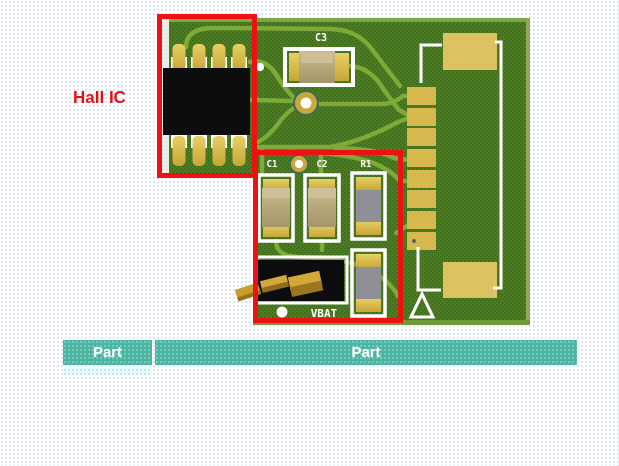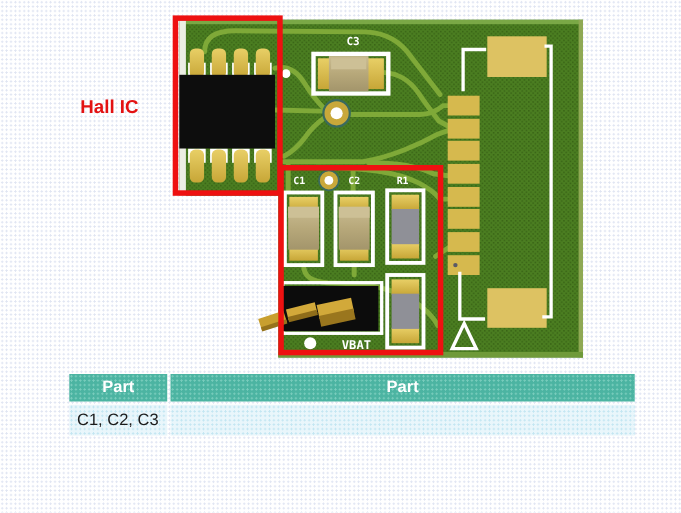--- a/index.html
+++ b/index.html
@@ -213,17 +213,16 @@
   <div class="red-box" id="hall-box"></div>
   <div class="red-box" id="vsense-box"></div>
 
   <div class="callout" id="hall-label">Hall IC</div>
 </div>
 
 <div class="parts-table">
   <div class="th">Part</div>
   <div class="th">Part</div>
 
-  <div class="td part">C1, C2, C3</div>
 
   <div class="td value">
   </div>
 </div>
 
 </body></html>

